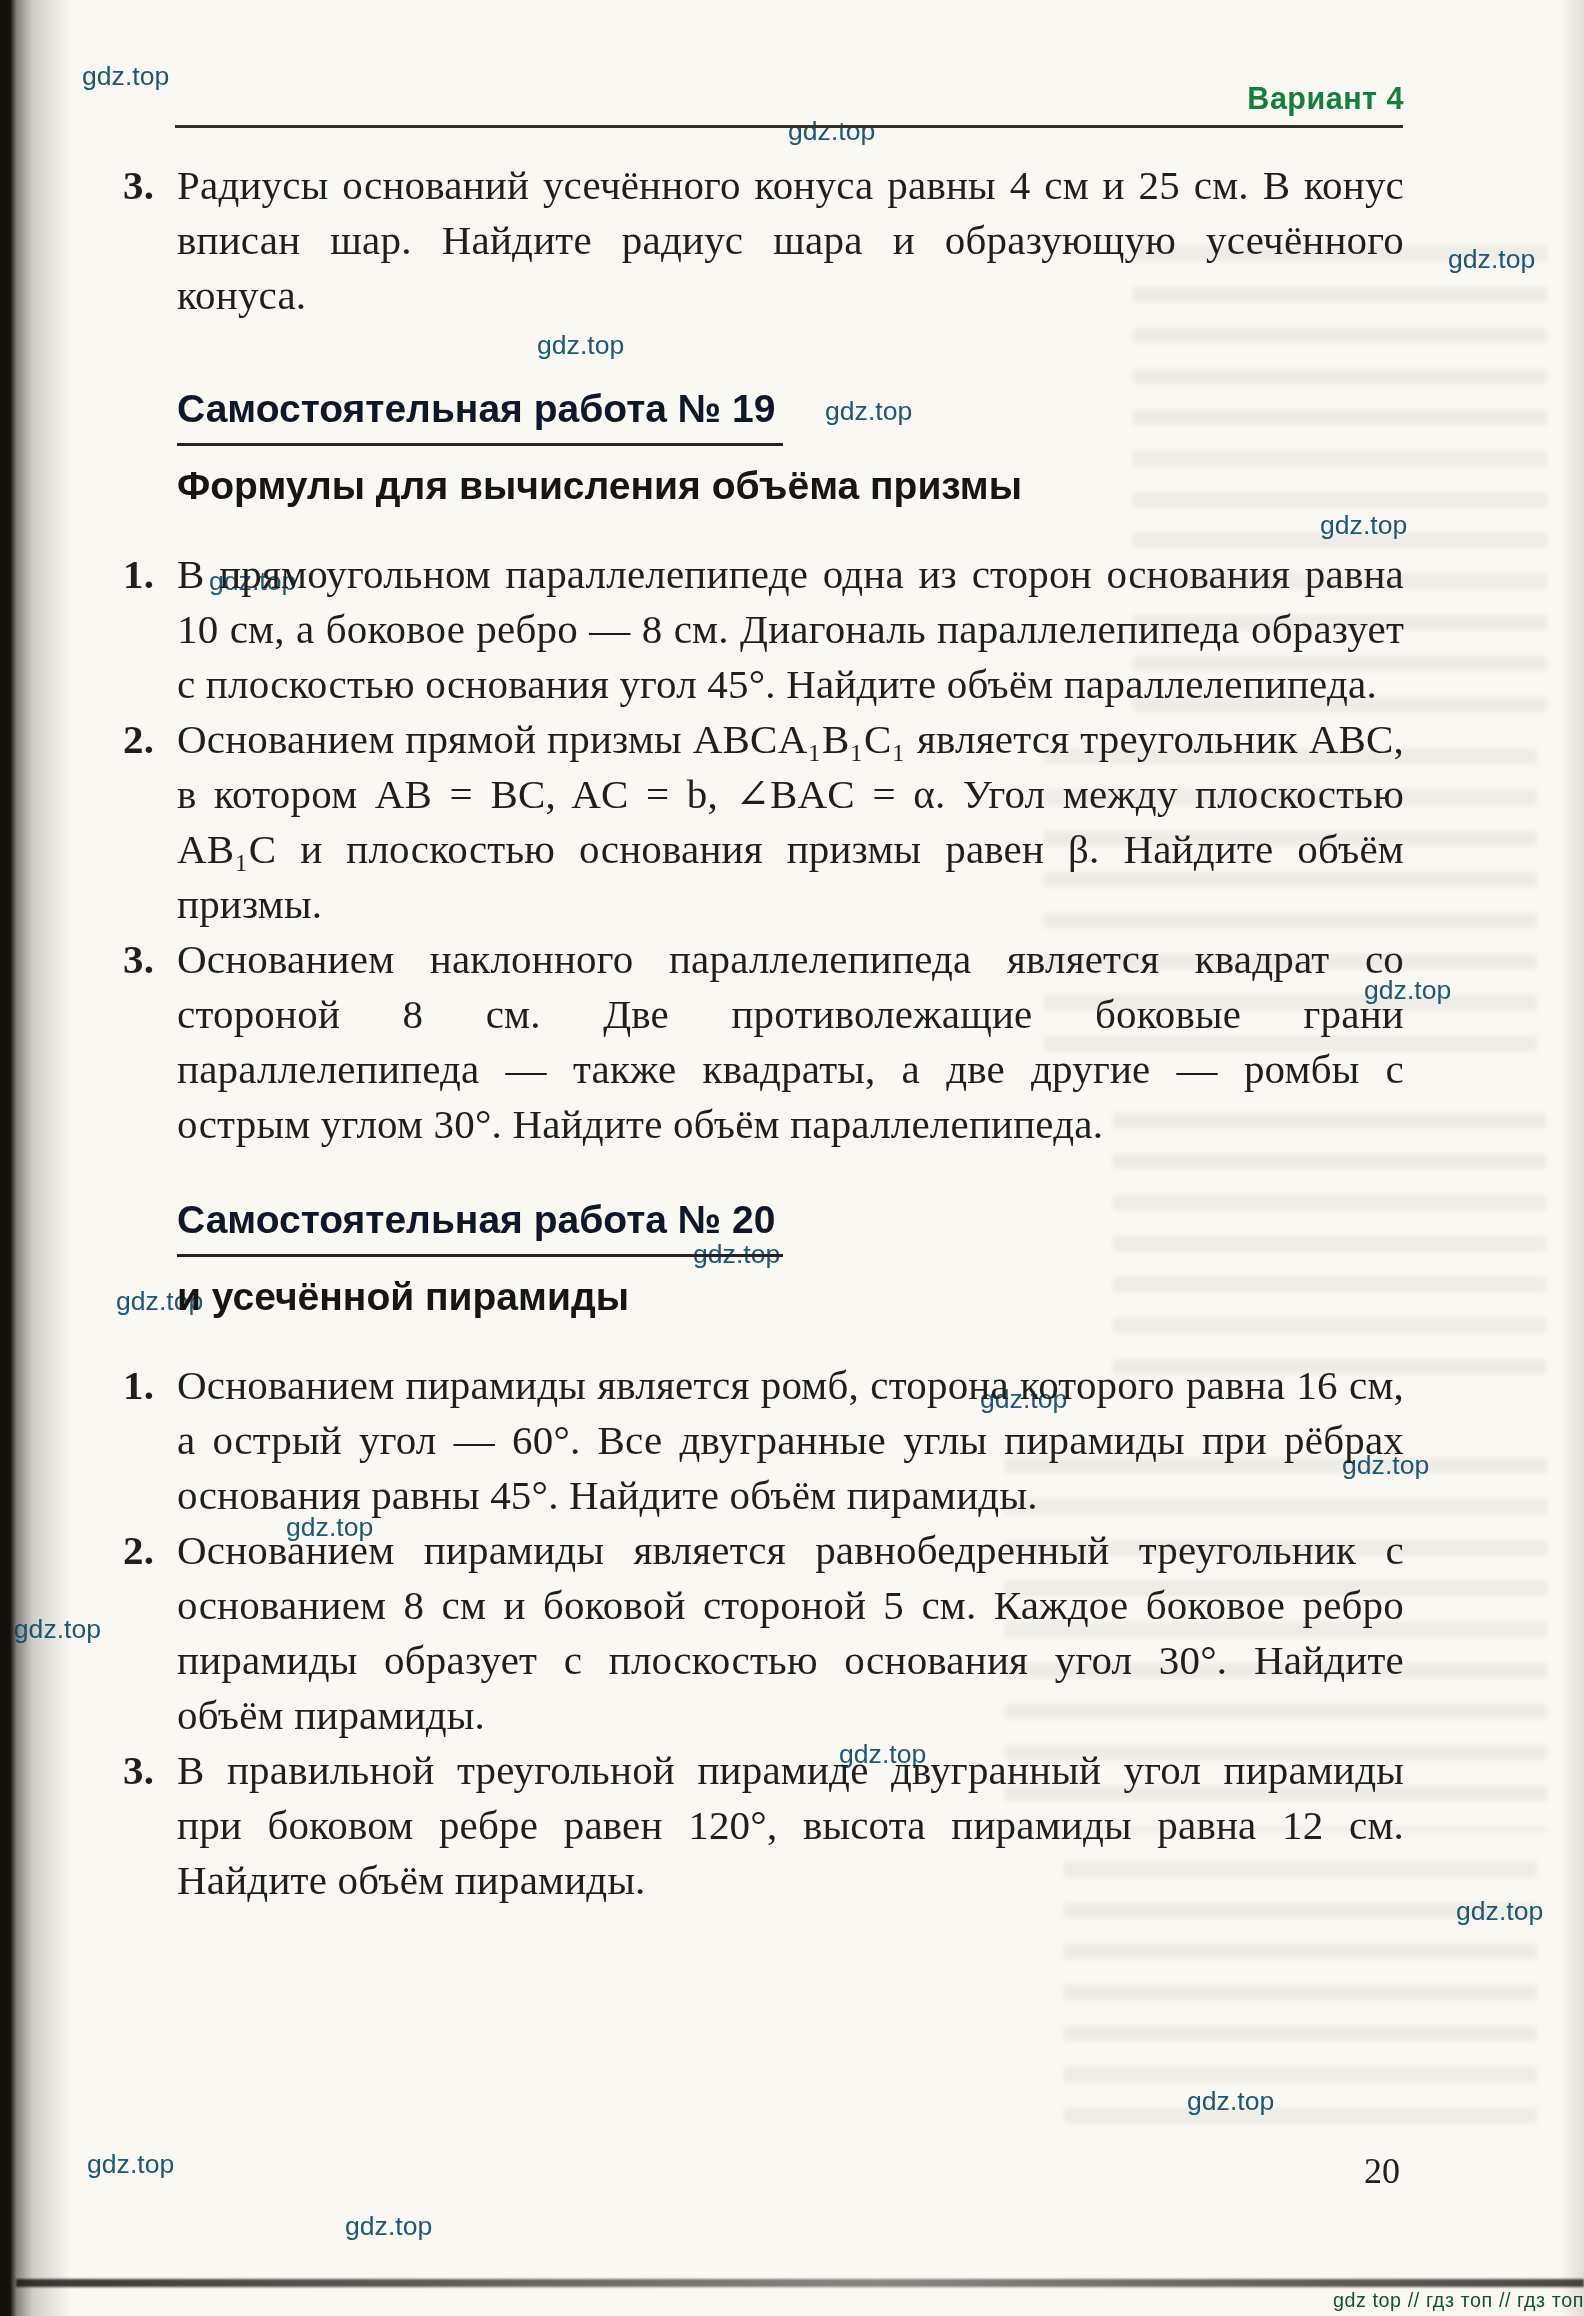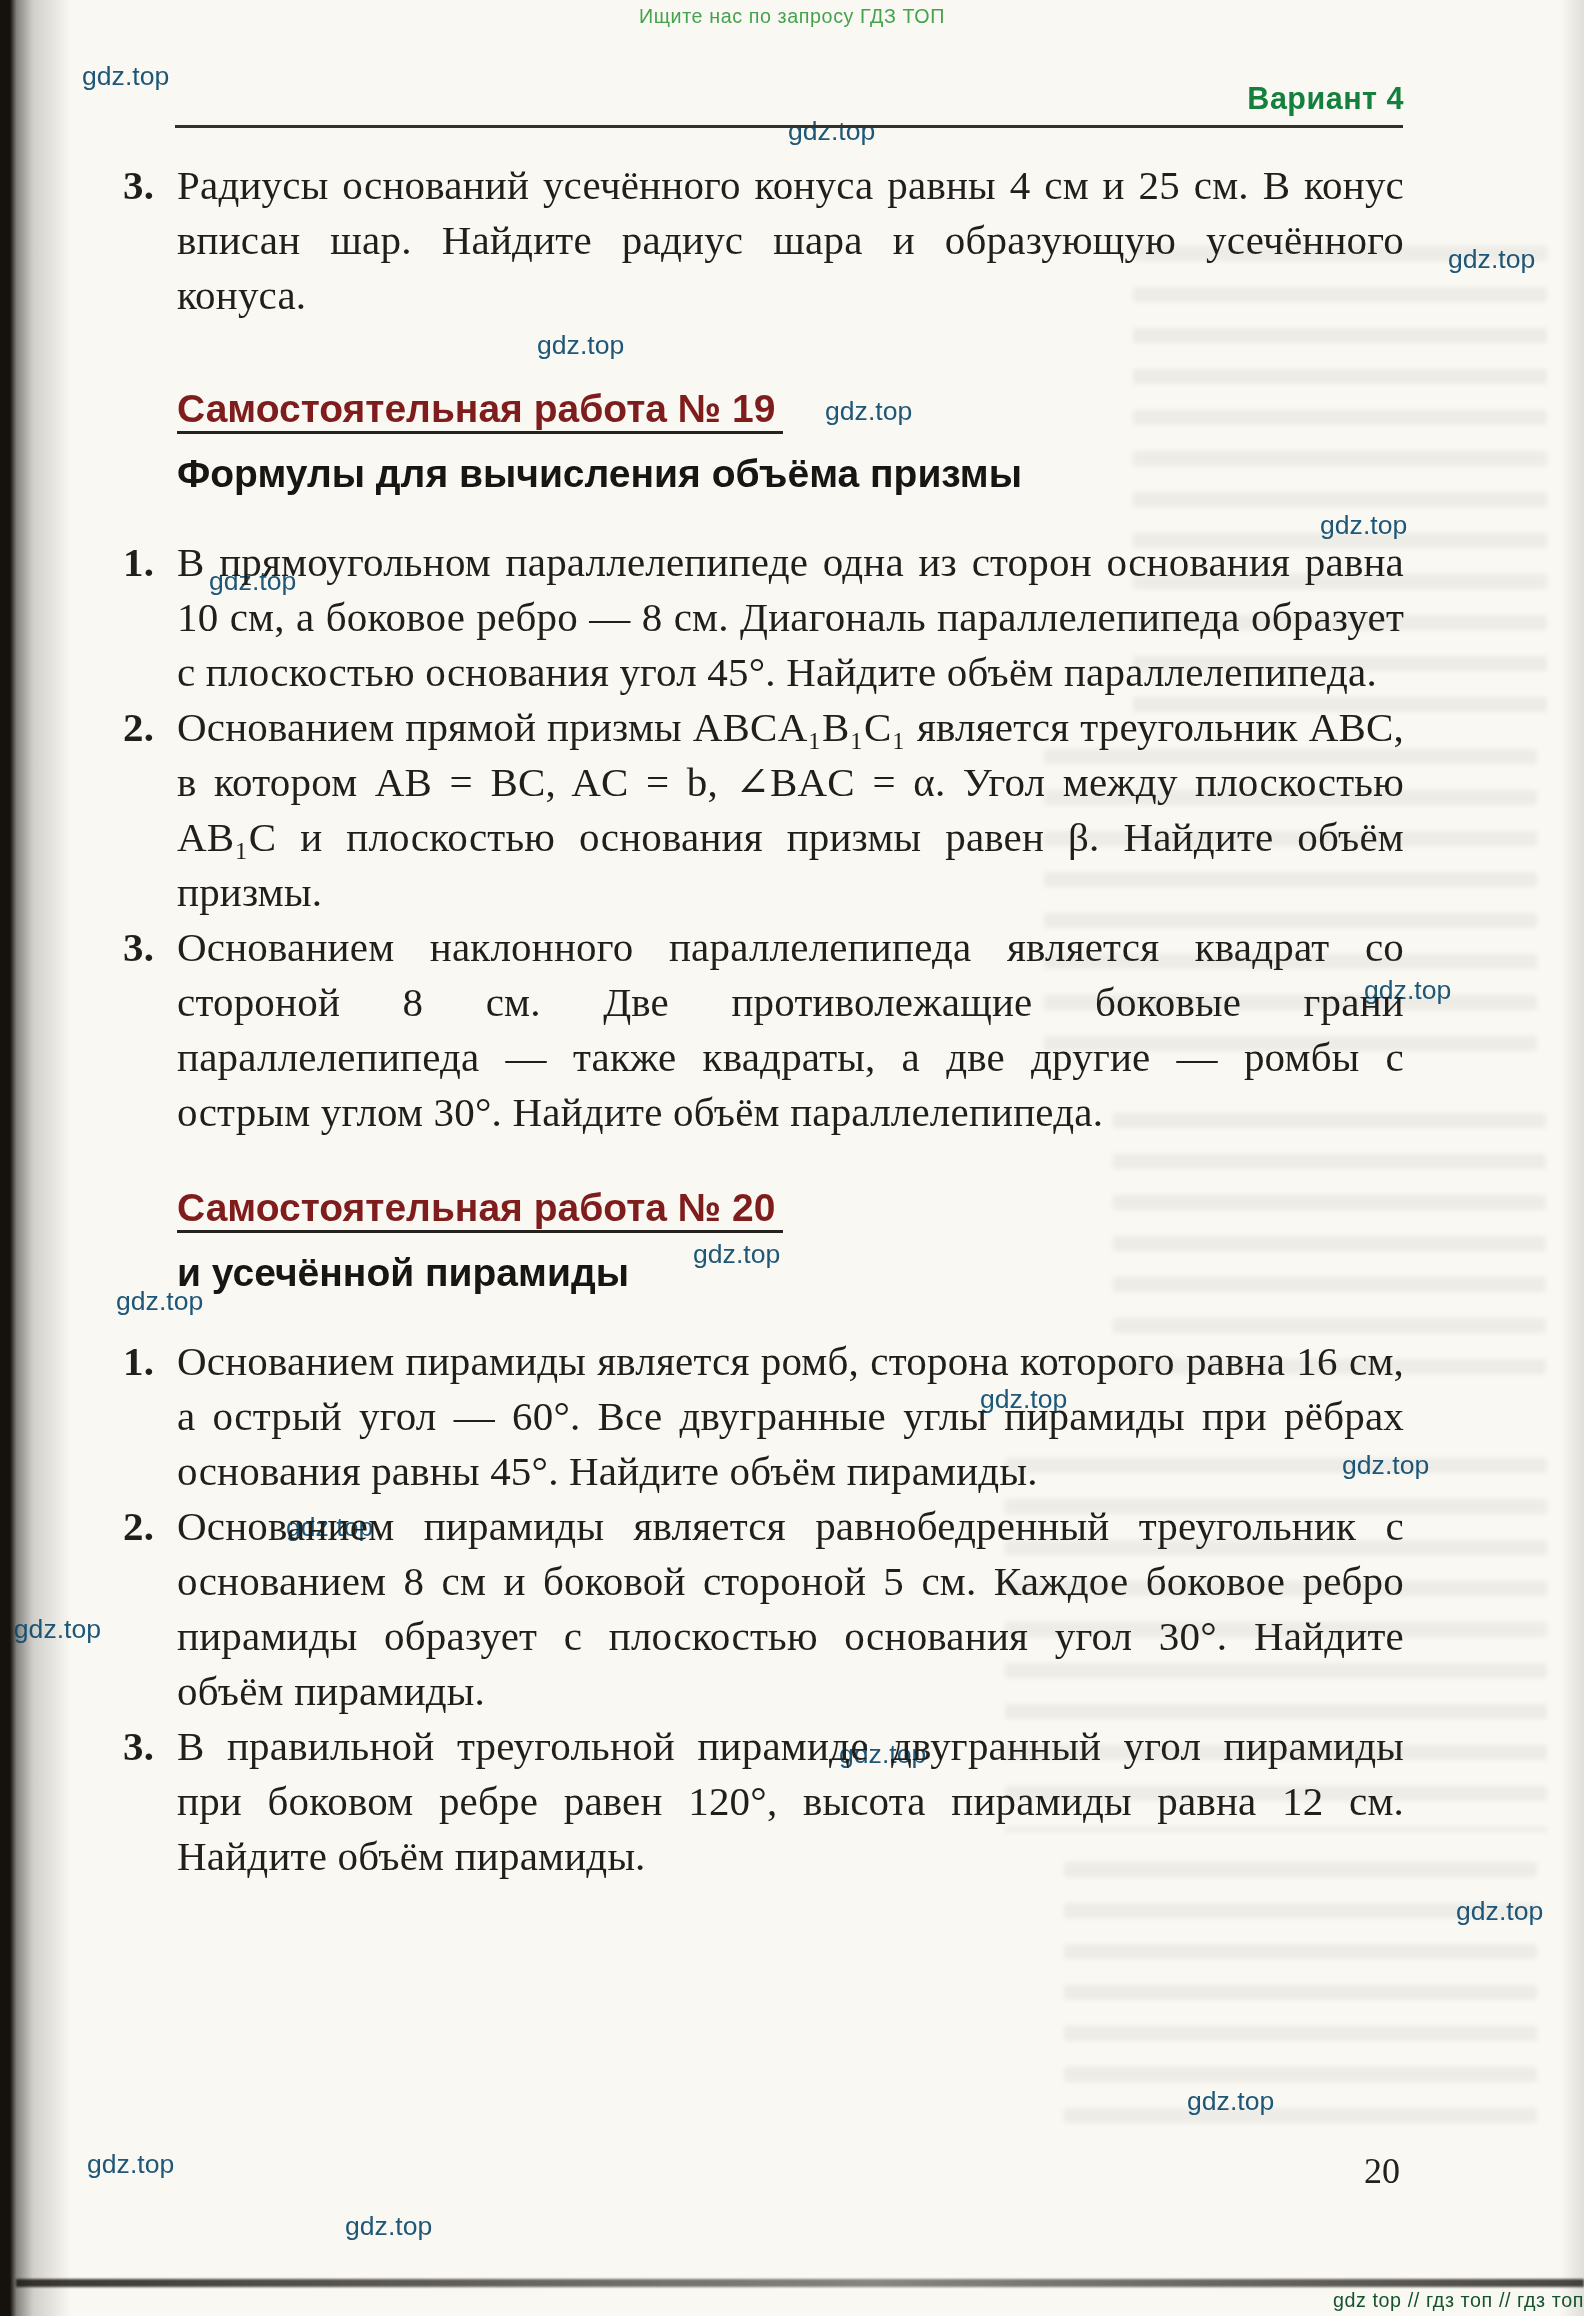--- a/index.html
+++ b/index.html
@@ -67,22 +67,22 @@
   .problem {
     position:relative; padding-left:56px;
     font-size:41px; line-height:55px; text-align:justify;
     letter-spacing:0.2px; hyphens:auto;
   }
   .problem .num { position:absolute; left:2px; top:0; font-weight:700; }
   .intro { margin-bottom:63px; }
   .sa-title {
     display:inline-block; margin-left:56px;
     font-family:"Liberation Sans","DejaVu Sans",sans-serif;
-    font-weight:700; font-size:39px; line-height:45px; color:#7f1d1d;
-    border-bottom:3px solid #262320; padding-bottom:0; padding-right:7.9px;
+    font-weight:700; font-size:39px; line-height:45px; color:#0f172a;
+    border-bottom:3px solid #262320; padding-bottom:12px; padding-right:7.9px;
   }
   .sa-sub {
     margin:13.8px 0 35px 56px;
     font-family:"Liberation Sans","DejaVu Sans",sans-serif;
     font-weight:700; font-size:39px; line-height:52px; color:#181614;
   }
   .section20 { margin-top:45px; }
   .page-number {
     position:absolute; left:1364px; top:2150px;
     font-size:36px; color:#23211e;
@@ -95,21 +95,20 @@
 
   <div class="edge-left"></div>
   <div class="edge-right"></div>
   <div class="bottom-line"></div>
   <div class="bleed bleed-a"></div>
   <div class="bleed bleed-b"></div>
   <div class="bleed bleed-c"></div>
   <div class="bleed bleed-d"></div>
   <div class="bleed bleed-e"></div>
 
-  <div class="top-note">Ищите нас по запросу ГДЗ ТОП</div>
 
   <span class="wm" style="left:82px;   top:61px;">gdz.top</span>
   <span class="wm" style="left:788px;  top:116px;">gdz.top</span>
   <span class="wm" style="left:1448px; top:244px;">gdz.top</span>
   <span class="wm" style="left:537px;  top:330px;">gdz.top</span>
   <span class="wm" style="left:825px;  top:396px;">gdz.top</span>
   <span class="wm" style="left:1320px; top:510px;">gdz.top</span>
   <span class="wm" style="left:209px;  top:566px;">gdz.top</span>
   <span class="wm" style="left:1364px; top:975px;">gdz.top</span>
   <span class="wm" style="left:693px;  top:1239px;">gdz.top</span>

